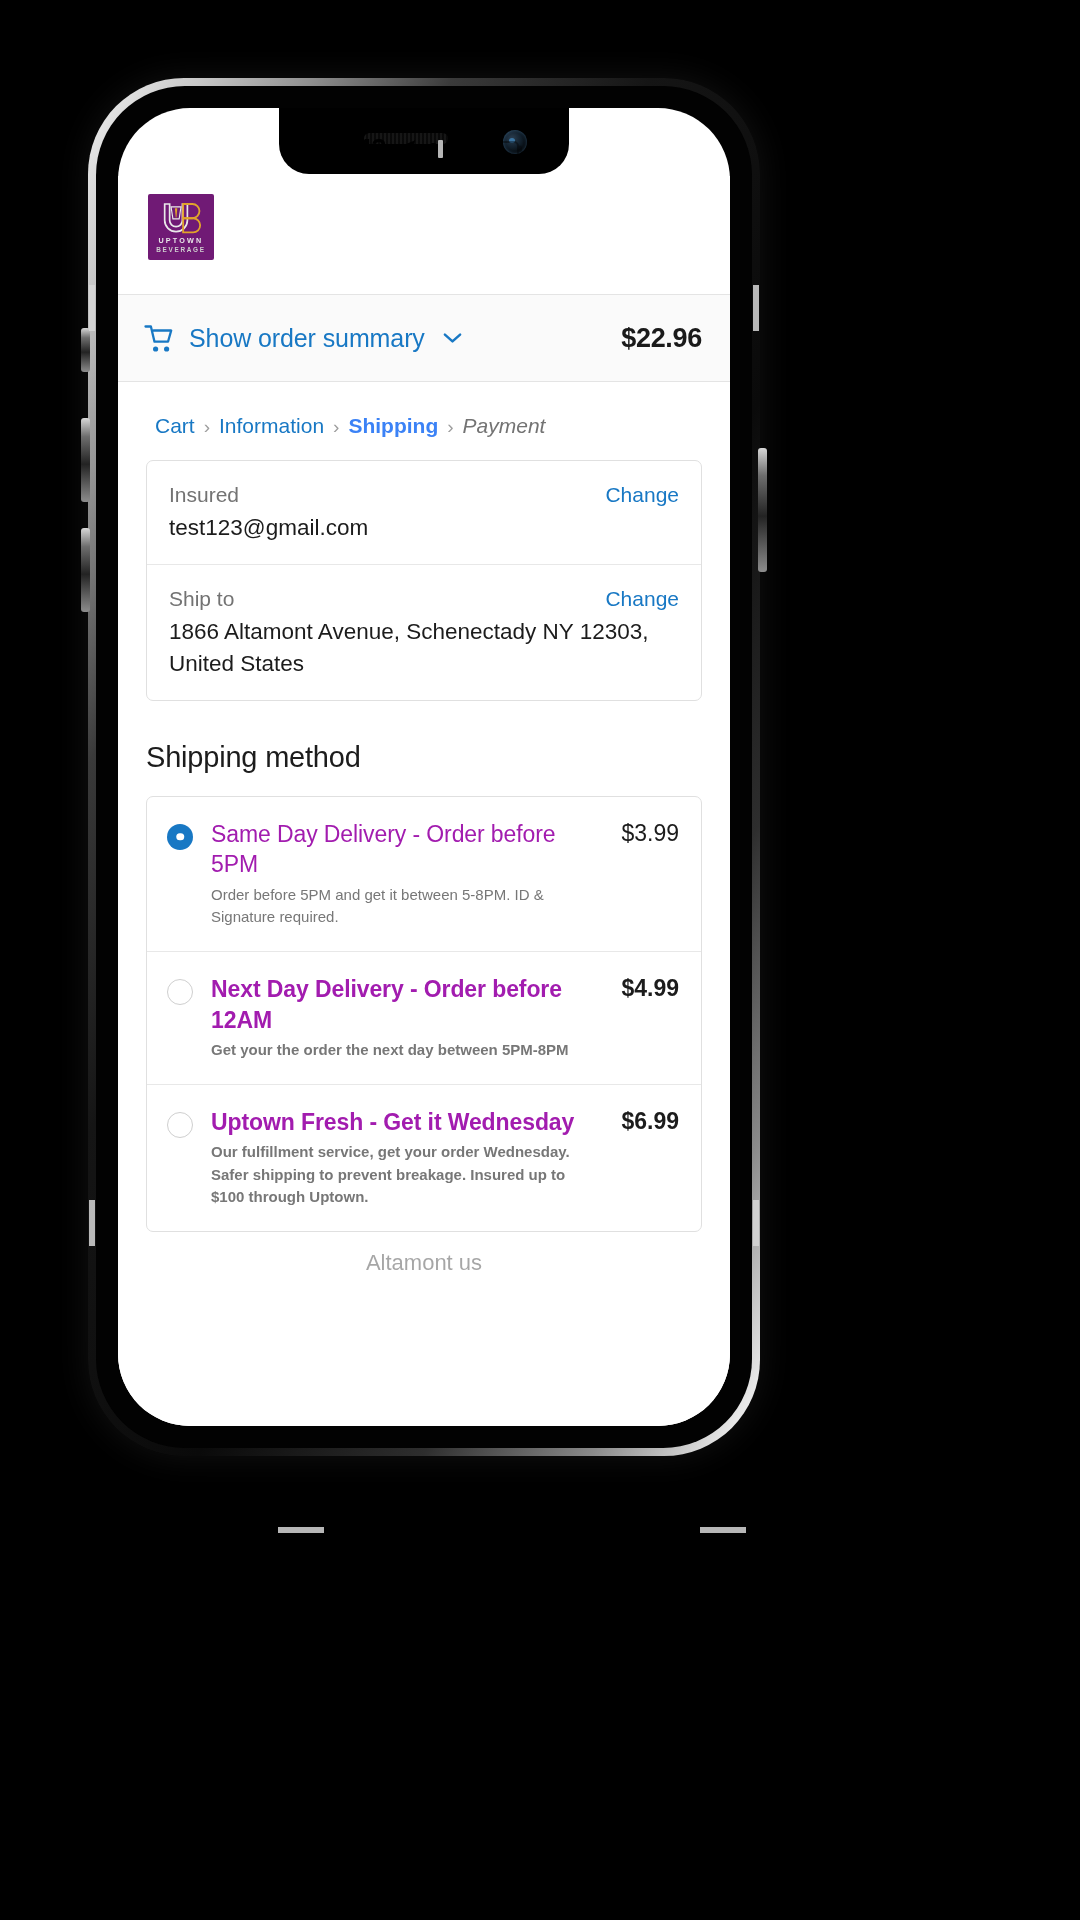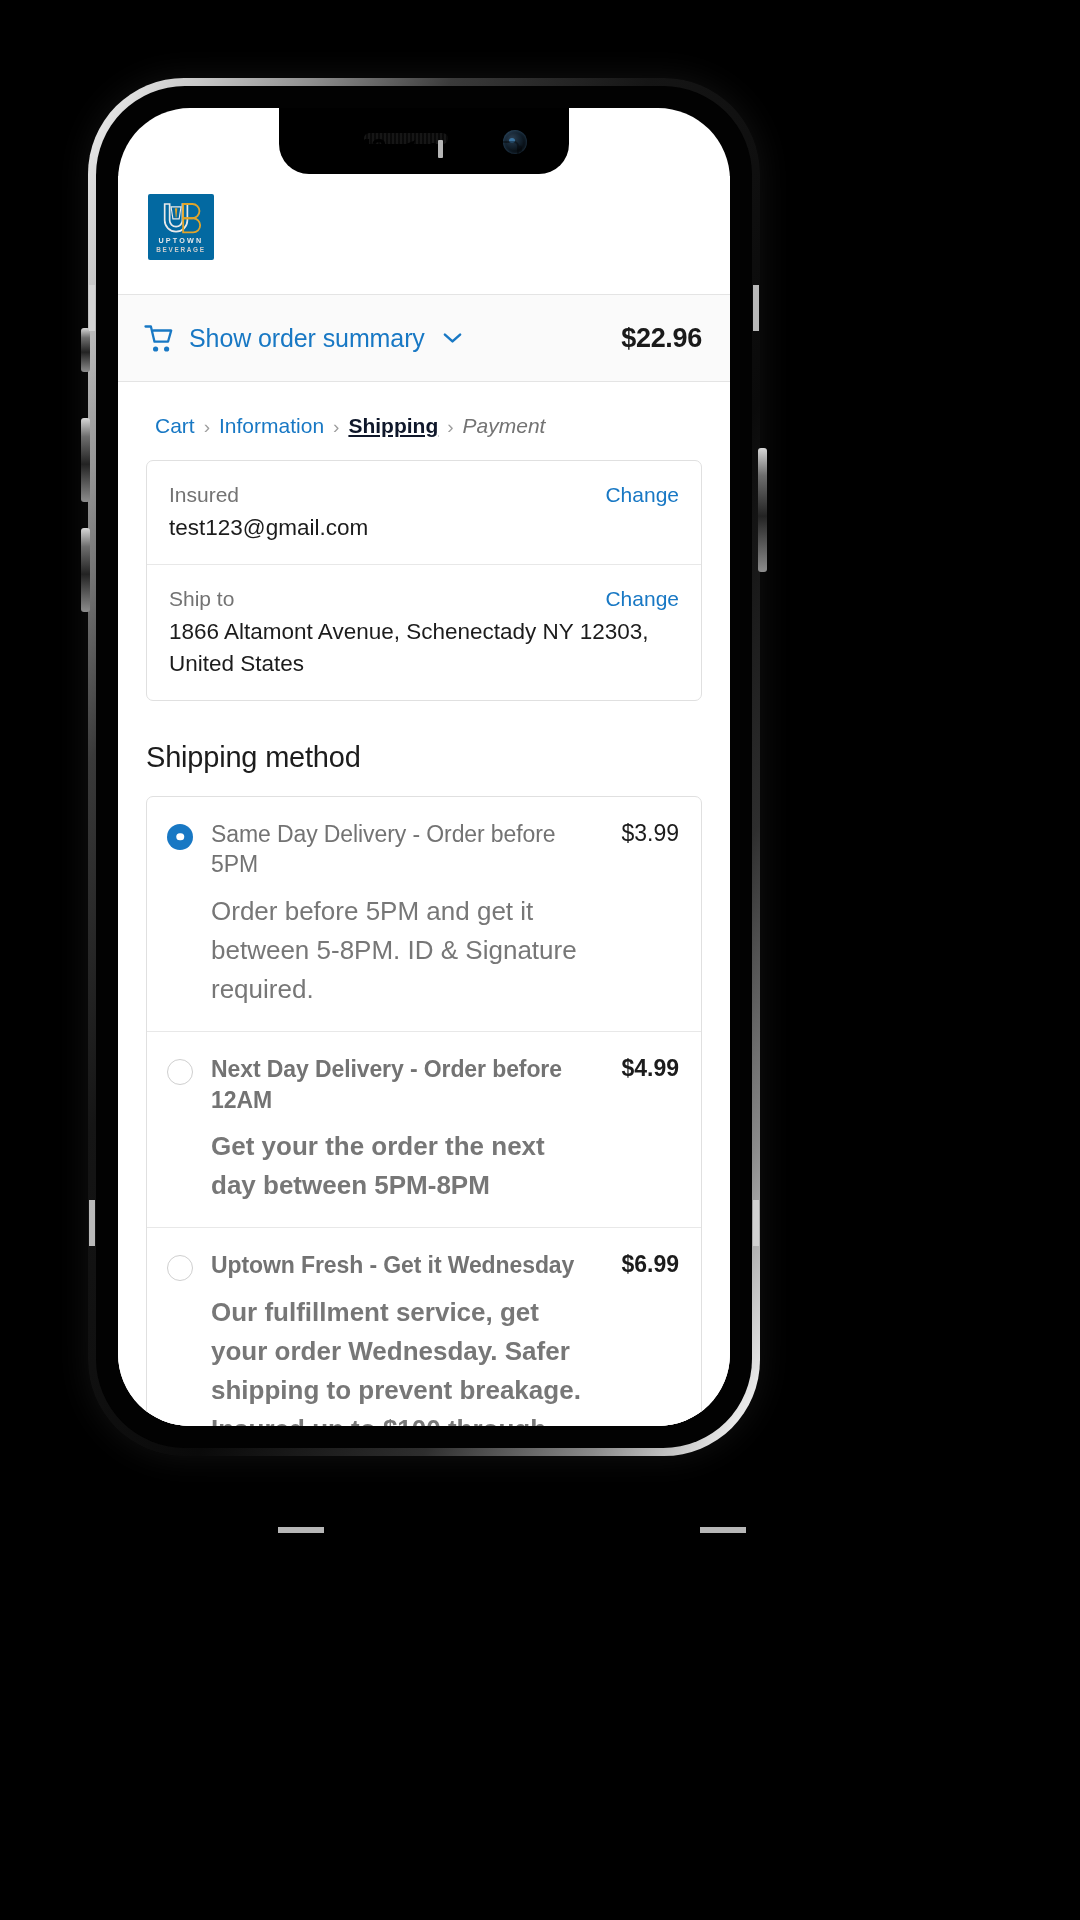--- a/index.html
+++ b/index.html
@@ -156,21 +156,21 @@
     overflow: hidden;
   }
 
   .site-header {
     height: 118px;
     padding: 18px 30px 0 30px;
     background: #fff;
   }
   .logo-tile {
     width: 66px; height: 66px;
-    background: #0369a1;
+    background: #701a75;
     border-radius: 2px;
     position: relative;
     display: flex;
     flex-direction: column;
     align-items: center;
     justify-content: flex-start;
     padding-top: 7px;
     overflow: hidden;
   }
   .logo-mark { width: 44px; height: 33px; display:block; }
@@ -214,21 +214,21 @@
   
   .breadcrumb {
     display: flex;
     align-items: center;
     gap: 9px;
     padding: 32px 28px 22px 37px;
     font-size: 21px;
   }
   .crumb { white-space: nowrap; }
   .crumb.link { color: #1878c4; }
-  .crumb.current { color: #0f172a; font-weight: 700; text-decoration: underline; }
+  .crumb.current { color: #3b82f6; font-weight: 700; }
   .crumb.upcoming { color: #737373; font-style: italic; }
   .crumb-sep { color: #9e9e9e; font-size: 19px; line-height: 1; }
 
   
   .review-card {
     margin: 0 28px;
     border: 1px solid #e0e0e0;
     border-radius: 7px;
     background: #fff;
   }
@@ -295,29 +295,29 @@
     position: absolute;
     left: 50%; top: 50%;
     transform: translate(-50%,-50%);
     width: 7.5px; height: 7.5px;
     border-radius: 50%;
     background: #fff;
   }
   .ship-body { flex: 1 1 auto; min-width: 0; }
   .ship-name {
     font-size: 23px;
-    color: #737373;
+    color: #a21caf;
     line-height: 1.33;
     letter-spacing: -0.1px;
   }
   .ship-desc {
-    font-size: 26px;
+    font-size: 15px;
     color: #777777;
     line-height: 1.5;
-    margin-top: 12px;
+    margin-top: 4px;
   }
   .ship-price {
     flex: 0 0 auto;
     font-size: 23px;
     color: #1c1c1c;
     padding-left: 10px;
     padding-top: 1px;
     white-space: nowrap;
   }
   .cut-off-row {

